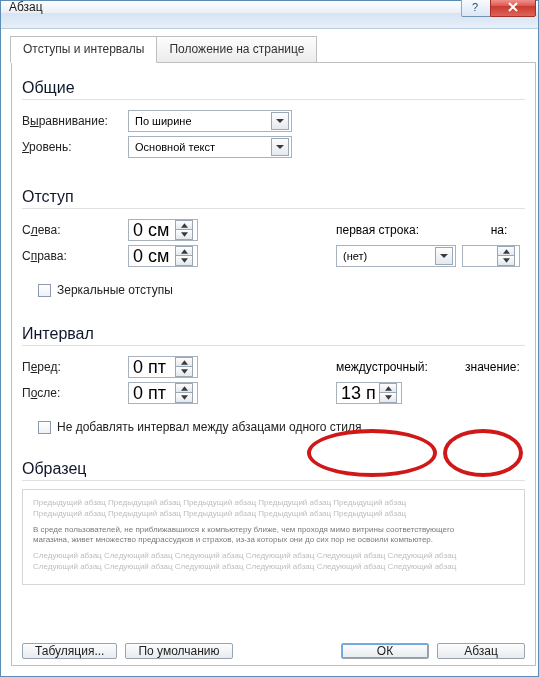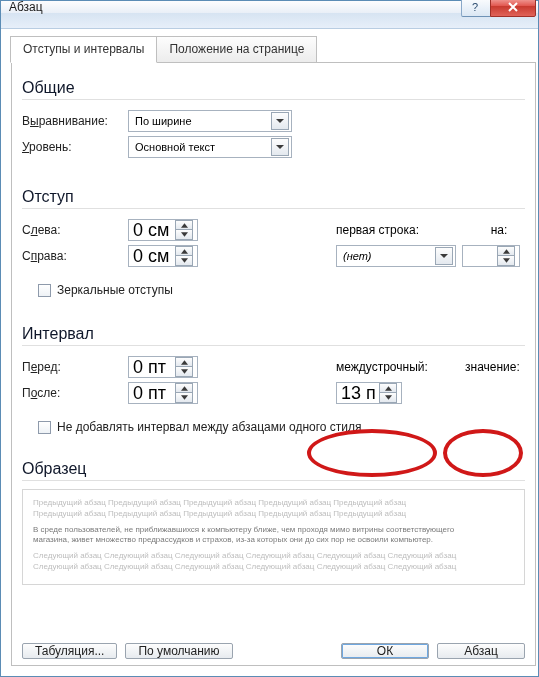--- a/index.html
+++ b/index.html
@@ -105,21 +105,21 @@
   }
   .lbl .u { text-decoration: underline; }
   .combo, .spin {
     display: inline-flex;
     align-items: center;
     border: 1px solid #a7b2bf;
     background: #fff;
     height: 22px;
   }
   .combo { width: 164px; justify-content: space-between; padding: 0 2px 0 6px; }
-  .combo.sm { width: 120px; font-style: italic; }
+  .combo.sm { width: 120px; }
   .combo .arr {
     width: 18px; height: 18px;
     border: 1px solid #9aa7b5;
     background: linear-gradient(#fdfdfd,#e4e9ef);
     display:flex; align-items:center; justify-content:center;
   }
   .arr svg { width:8px; height:8px; fill:#3a3a3a; }
   .spin { width: 70px; }
   .spin input {
     border: none; outline: none; width: 46px;

